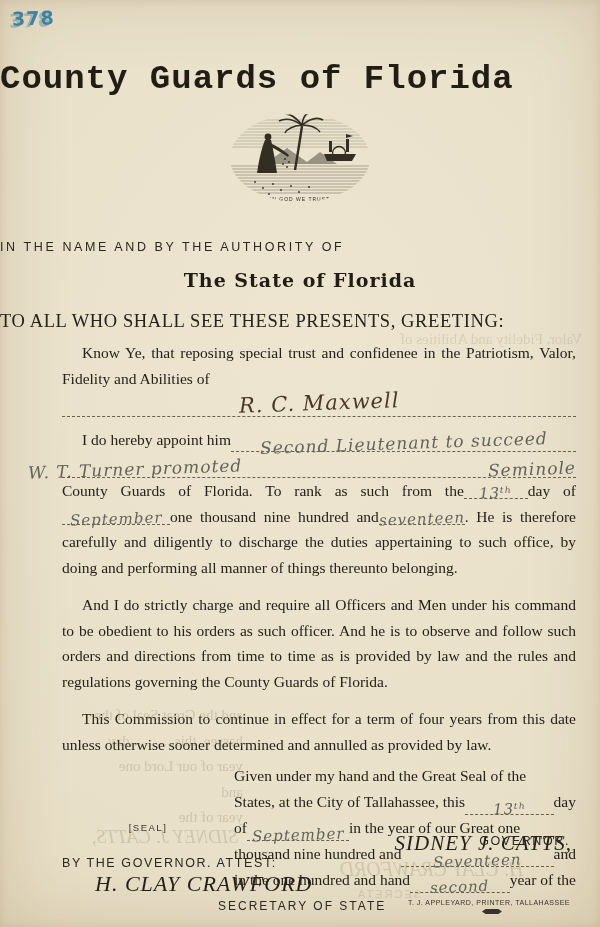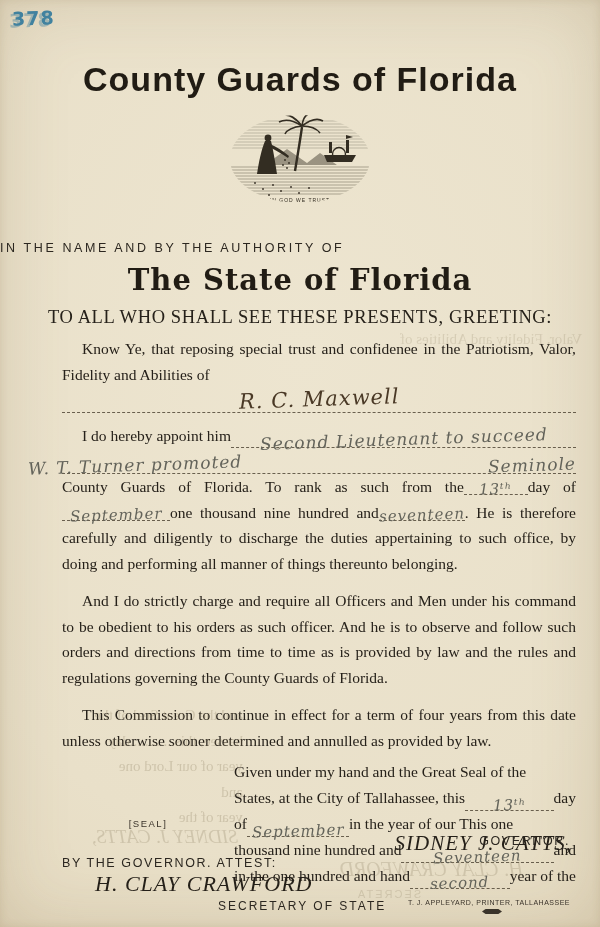--- a/index.html
+++ b/index.html
@@ -13,35 +13,35 @@
   }
   
   .stamp{
     position:absolute;left:12px;top:7px;
     font-family:"DejaVu Sans", sans-serif;font-weight:700;font-size:19px;letter-spacing:1px;
     color:#30799c;opacity:.9;transform:rotate(-2deg);
     text-shadow:-3px 2px 0 rgba(48,121,156,.40);
   }
   
   .title{
-    margin:60px 0 0 0;text-align:center;
-    font-family:Liberation Sans, sans-serif;font-weight:700;font-size:34px;letter-spacing:1px;
+    margin:60px 0 0 0;
+    font-family:Liberation Mono, monospace;font-weight:700;font-size:34px;letter-spacing:1px;
     color:#211c14;
   }
   .emblem-wrap{text-align:center;margin-top:12px;}
   .authority{
     margin-top:26px;text-align:left;
     font-family:"Liberation Sans", sans-serif;font-size:12.5px;letter-spacing:2.6px;color:#2c2720;
   }
   .state-title{
-    margin-top:8px;text-align:center;
-    font-family:"DejaVu Serif", serif;font-weight:700;font-size:29px;letter-spacing:1px;color:#211c14;
+    margin-top:15px;text-align:center;
+    font-family:"DejaVu Serif", serif;font-weight:700;font-size:19px;letter-spacing:1px;color:#211c14;
   }
   .greeting{
-    margin-top:10px;text-align:center;
+    margin-top:20px;text-align:left;
     font-size:18.5px;letter-spacing:.6px;color:#26211a;white-space:nowrap;
   }
   
   .bodytext{margin:8px 24px 4px 62px;font-size:15.5px;line-height:25.5px;text-align:justify;}
   .para{margin:0 0 0 0;text-indent:20px;}
   .para.mt{margin-top:12px;}
   .no-indent{text-indent:0;}
   .fillrow{display:flex;align-items:flex-end;}
   .fillrow .printed{white-space:nowrap;text-indent:20px;}
   .blank{
@@ -242,21 +242,21 @@
         <span class="blank">
             <span class="hand sm">13ᵗʰ</span>
           </span>
         <span>day</span>
       </div>
       <div class="tline">
         <span>of</span>
         <span class="fixedblank" style="width:102px;">
             <span class="hand sm">September</span>
           </span>
-        <span>in the year of our This one</span>
+        <span>in the year of our Great one</span>
       </div>
       <div class="tline">
         <span>thousand nine hundred and</span>
         <span class="blank">
             <span class="hand sm">Seventeen</span>
           </span>
         <span>and</span>
       </div>
       <div class="tline">
         <span>in the one hundred and hand</span>

